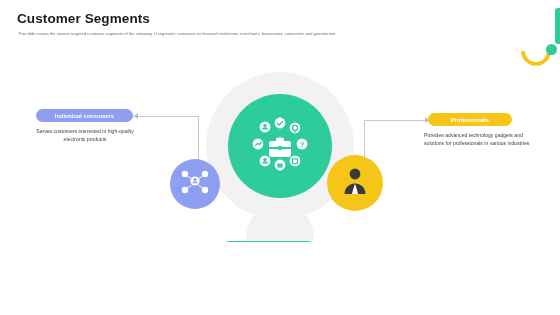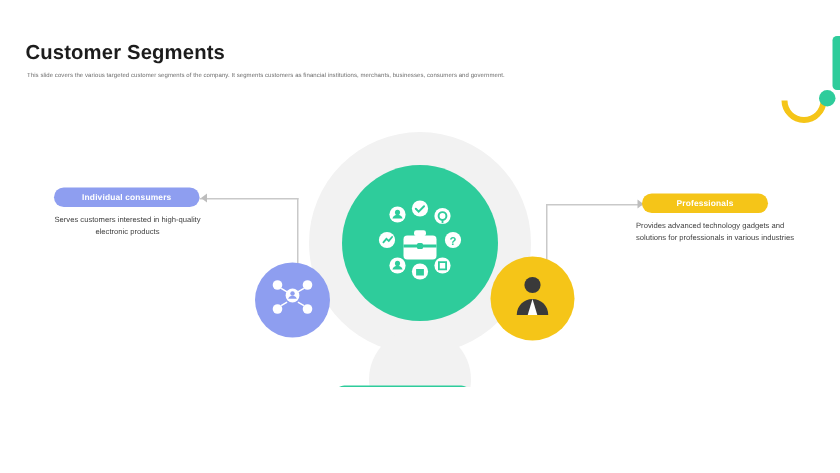--- a/index.html
+++ b/index.html
@@ -9,21 +9,21 @@
   body {
     width: 560px;
     height: 315px;
     background: #ffffff;
     font-family: "Liberation Sans", sans-serif;
     overflow: hidden;
     position: relative;
   }
   .slide {
     position: absolute;
-    left: 0; top: 16px;
+    left: 0; top: 0;
     width: 560px;
     height: 242px;
     background: #ffffff;
     overflow: hidden;
   }
 
   
   .title {
     position: absolute;
     left: 17px;

